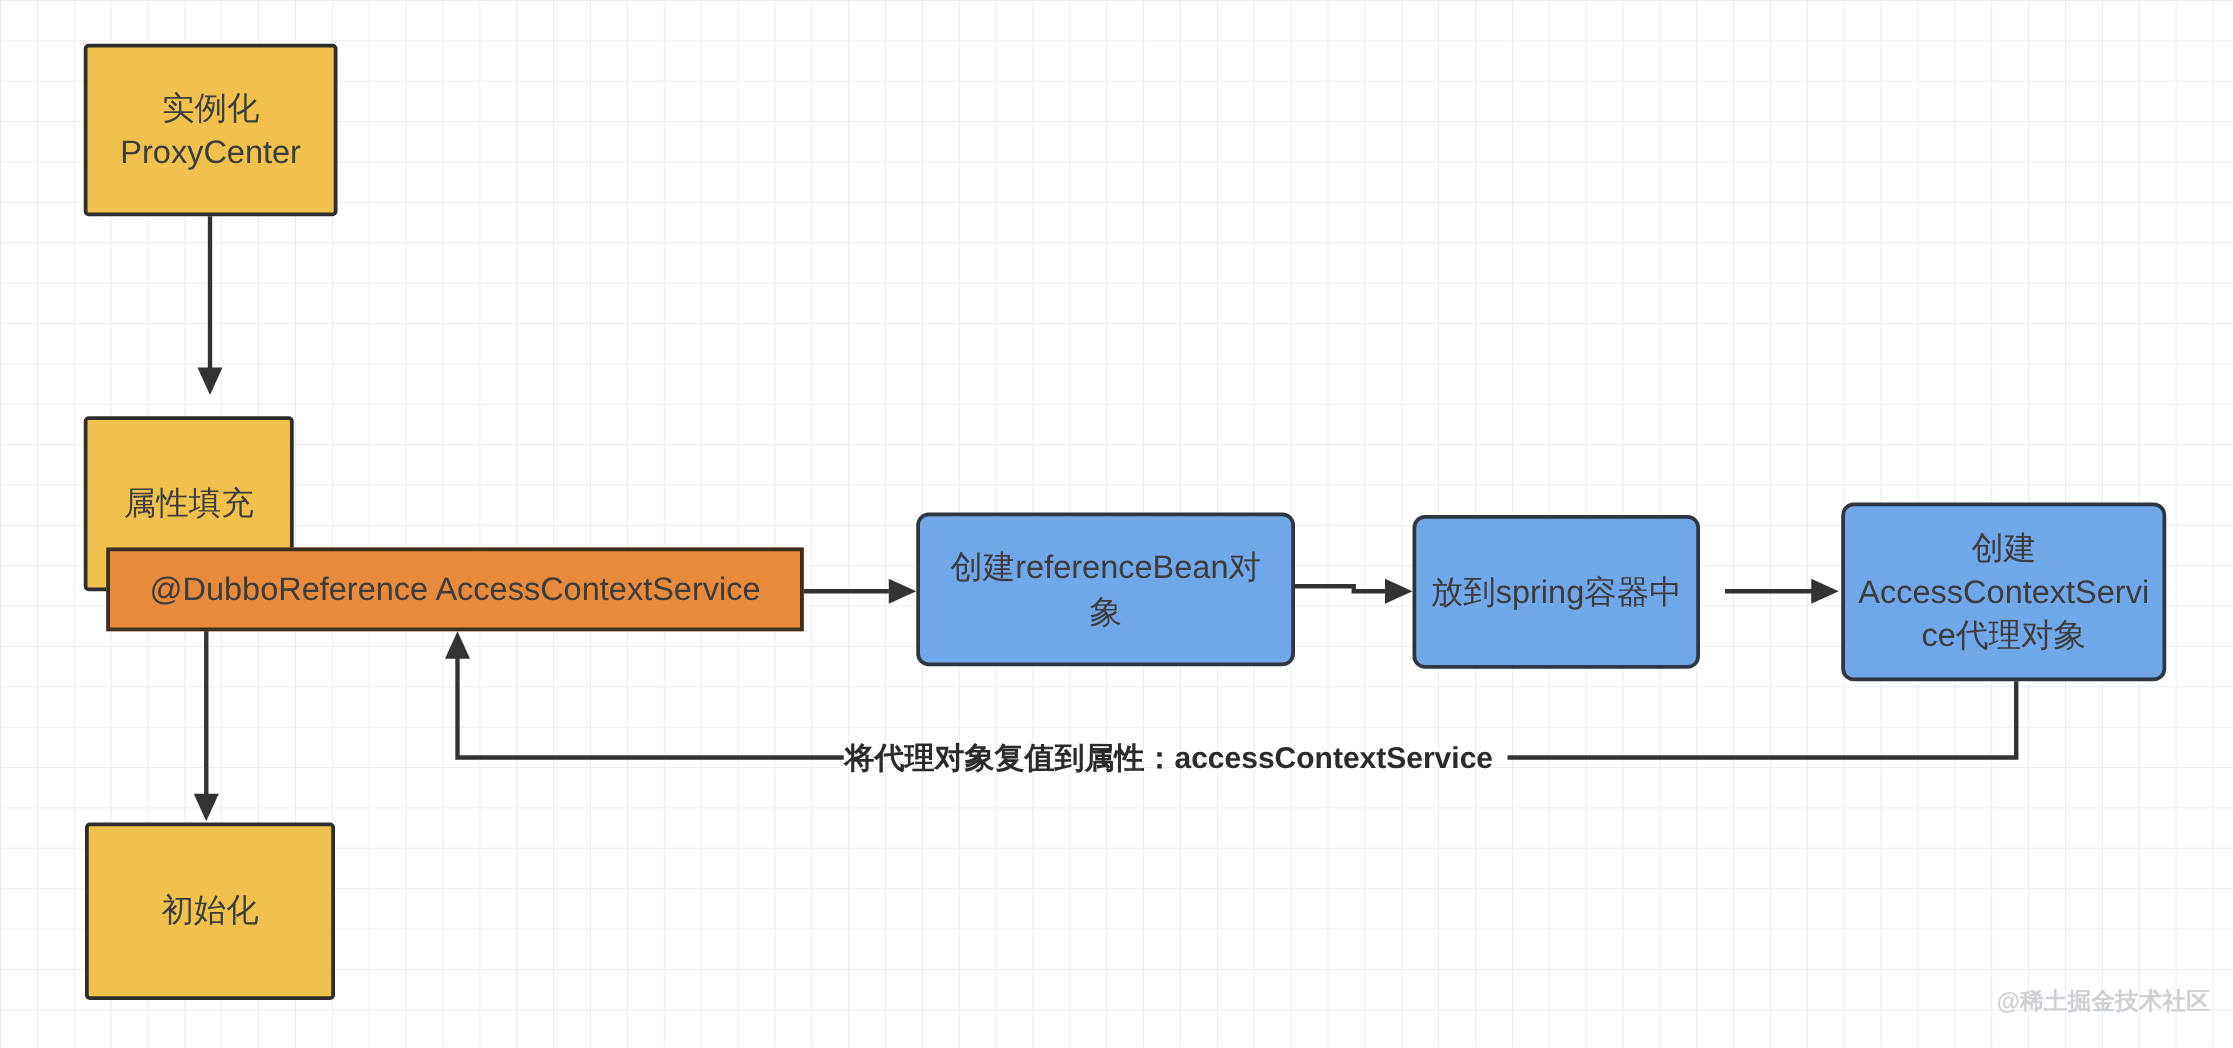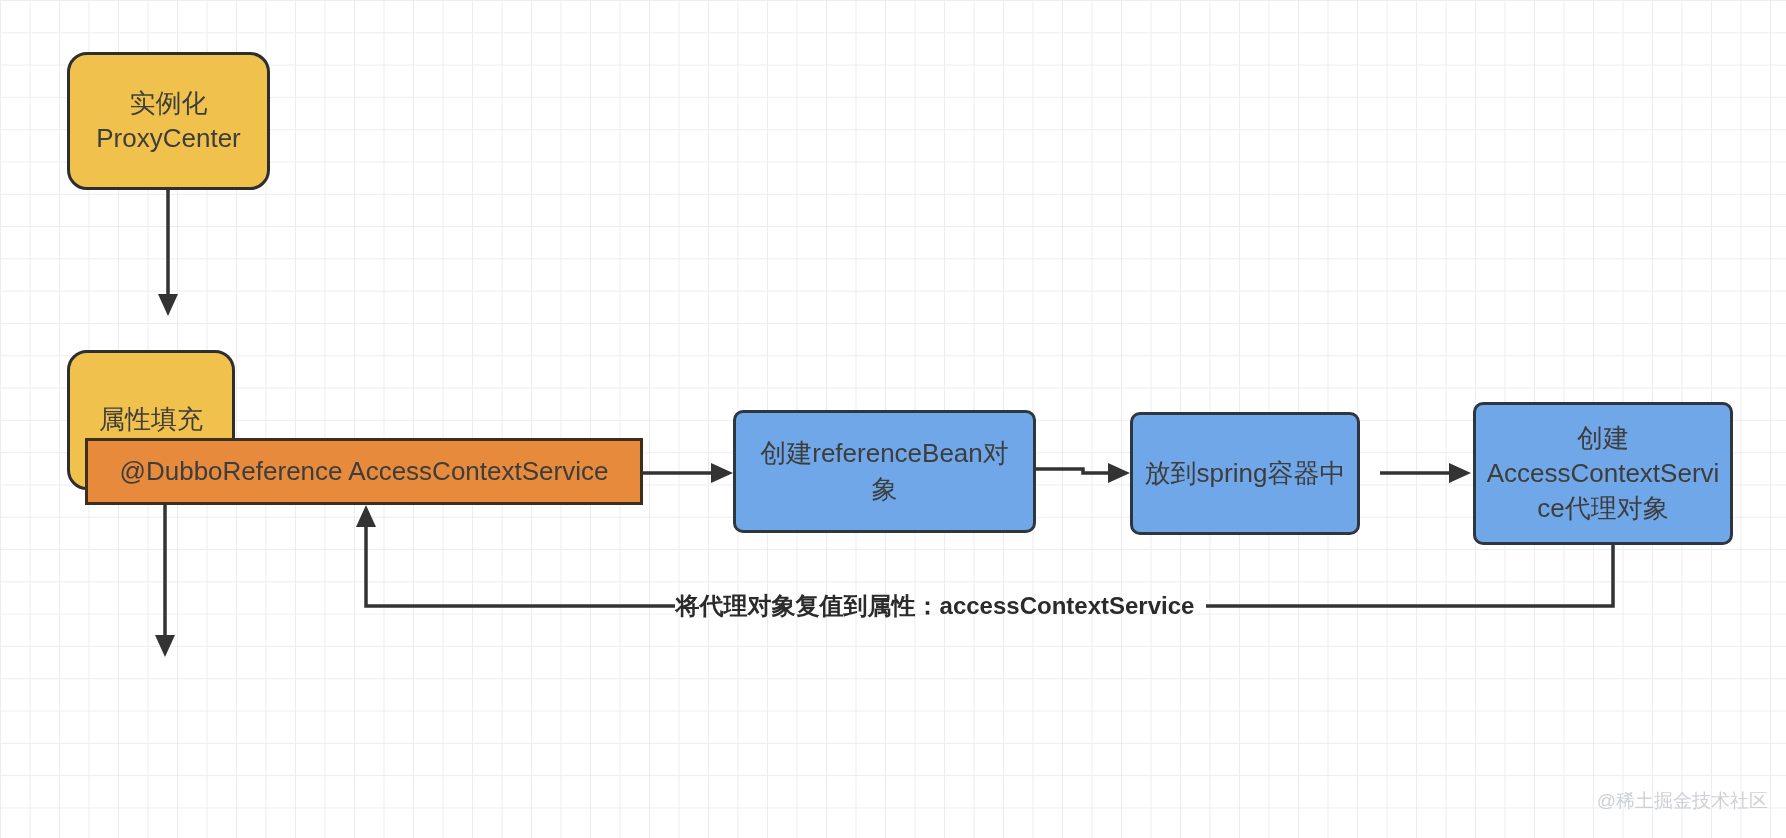--- a/index.html
+++ b/index.html
@@ -42,22 +42,21 @@
     text-align: center;
     white-space: pre-line;
     font-size: 26px;
     line-height: 1.35;
     color: #3d3d3d;
     z-index: 2;
   }
   .node.yellow {
     background: #f0c24d;
     border: 3.5px solid #2e2e2e;
-    border-radius: 20px;
-    margin-top: 17px;
+    border-radius: 4px;
   }
   .node.blue {
     background: #70a7e8;
     border: 3.5px solid #2e3640;
     border-radius: 10px;
   }
   .node.orange {
     background: #e78a3c;
     border: 3px solid #3b2f20;
     border-radius: 0;
@@ -75,20 +74,21 @@
     white-space: nowrap;
     z-index: 2;
   }
   .watermark {
     position: absolute;
     right: 18px;
     bottom: 24px;
     font-size: 19px;
     color: #cdd0d4;
     z-index: 2;
+    font-weight: bold;
   }
 </style>
 </head>
 <body>
 
 <div class="canvas">
 
   <svg class="edges" viewBox="0 0 1786 838">
     <g>
       <path class="edge-line" d="M168,173 L168,296"></path>
@@ -126,18 +126,19 @@
 象</div>
 
   <div class="node orange" style="left:85px; top:438px; width:558px; height:67px;">@DubboReference AccessContextService</div>
 
   <div class="node blue" style="left:1130px; top:412px; width:230px; height:123px;">放到spring容器中</div>
 
   <div class="node blue" style="left:1473px; top:402px; width:260px; height:143px;">创建
 AccessContextServi
 ce代理对象</div>
 
+  <div class="node yellow" style="left:68px; top:658px; width:200px; height:142px;">初始化</div>
 
   <div class="edge-label">将代理对象复值到属性：accessContextService</div>
 
   <div class="watermark">@稀土掘金技术社区</div>
 
 </div>
 
 </body></html>

